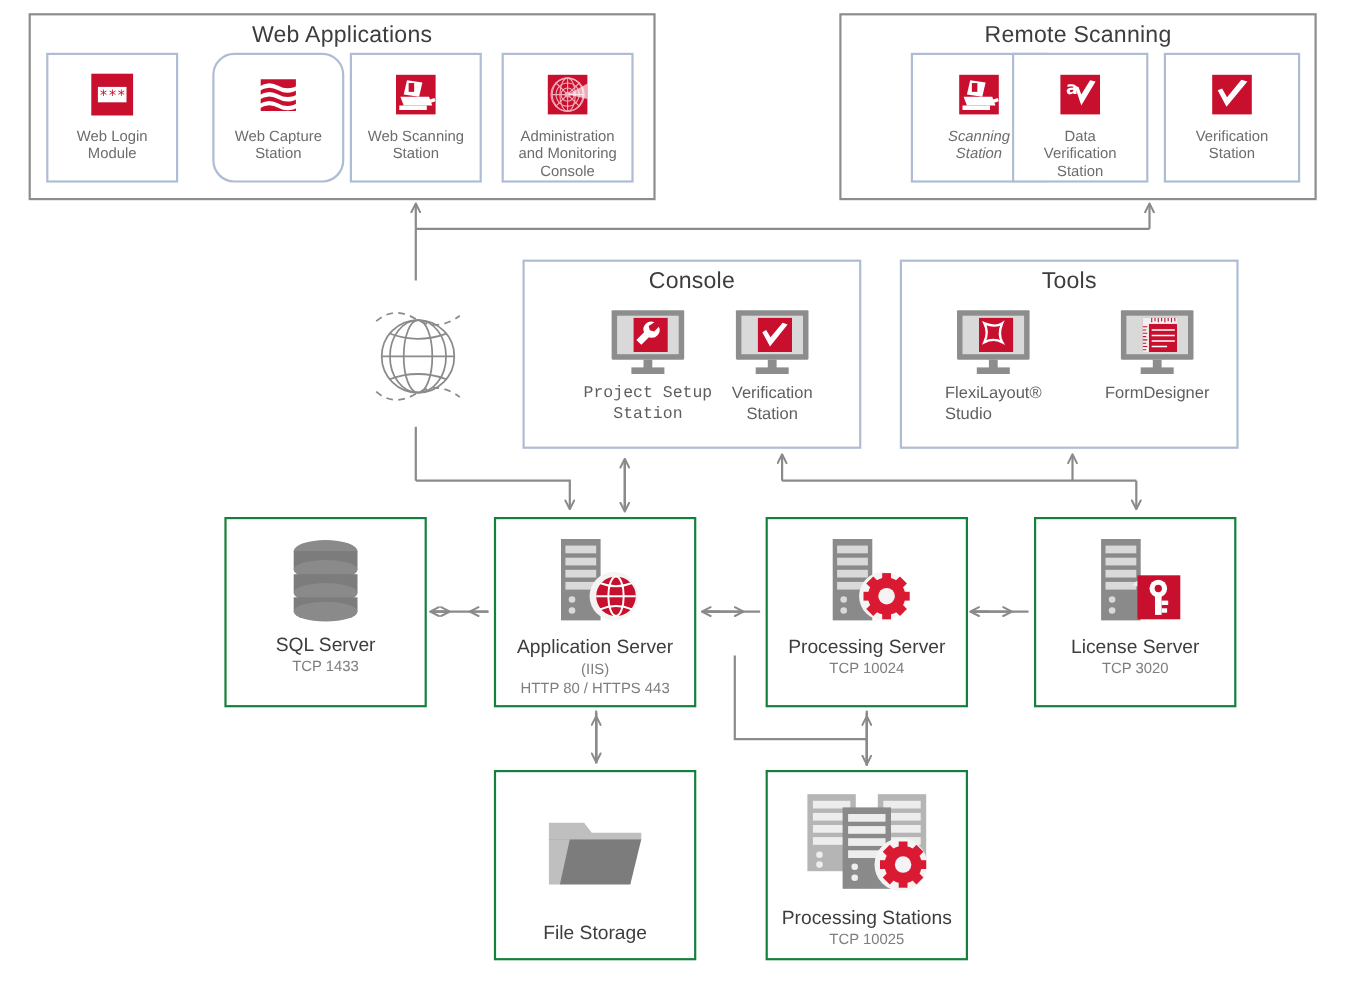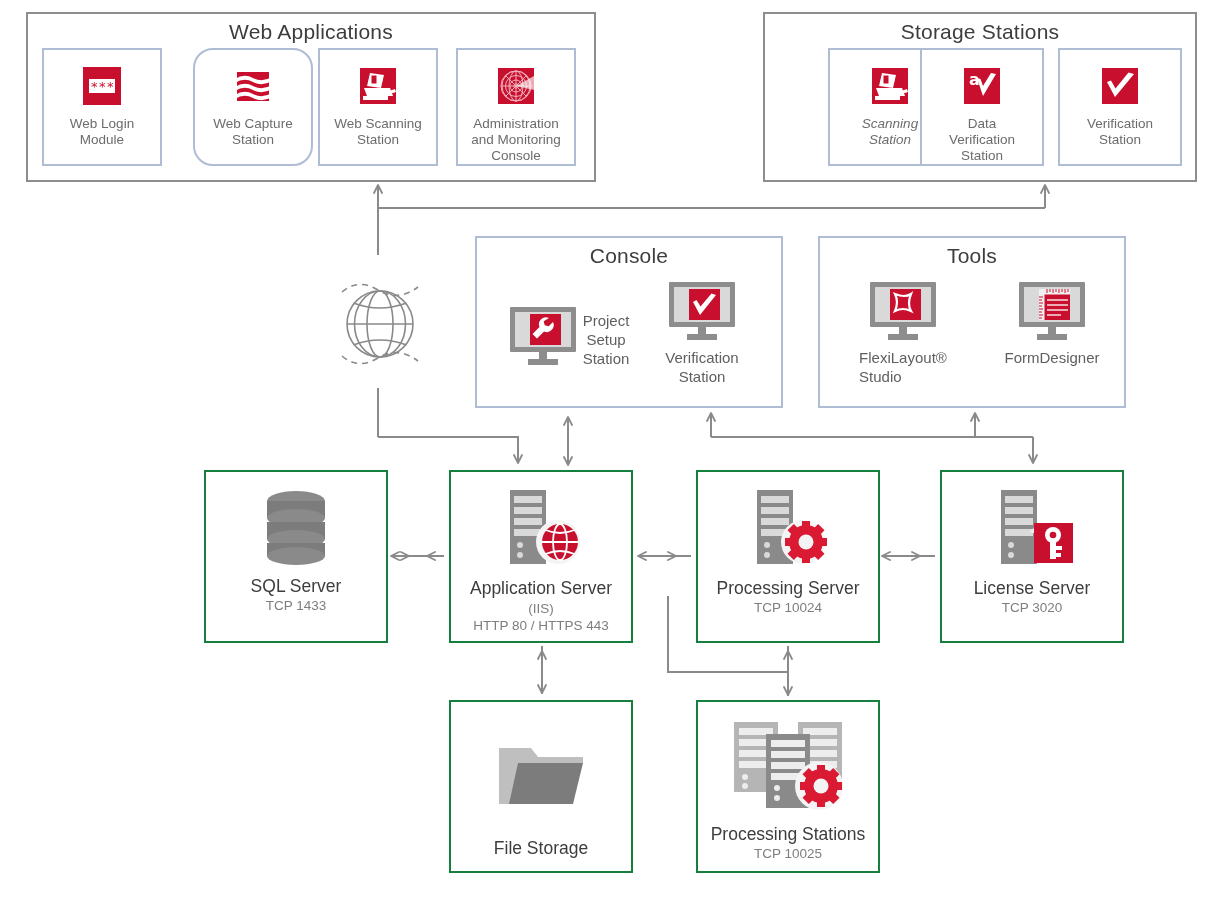--- a/index.html
+++ b/index.html
@@ -115,21 +115,21 @@
         </g>
         <path d="M22 22 L40 12 L40 26 Z" fill="#ffffff" opacity="0.65"></path>
       </svg>
     </span>
     <div class="cap" style="white-space:pre-line;">Administration
 and Monitoring
 Console</div>
   </div>
 
   <div class="panel gray" style="left:763px;top:12px;width:434px;height:170px;">
-    <div class="panel-title">Storage Stations</div>
+    <div class="panel-title">Remote Scanning</div>
   </div>
 
   <div class="card" style="left:828px;top:48px;width:124px;height:118px;font-style:italic;">
     <span class="ico">
       <svg width="44" height="44" viewBox="0 0 44 44">
         <rect x="4" y="4" width="36" height="36" fill="#c8102e"></rect>
         <path d="M14 9 l14 2 l-3 13 l-14 -2 z" fill="#ffffff"></path>
         <rect x="15.5" y="11.5" width="5" height="8" fill="#c8102e"></rect>
         <path d="M8 24 h26 l3 8 h-26 z" fill="#ffffff"></path>
         <path d="M7 32 h25 v4 h-25 z" fill="#ffffff"></path>
@@ -161,22 +161,22 @@
       </svg>
     </span>
     <div class="cap" style="white-space:pre-line;">Verification
 Station</div>
   </div>
 
   <div class="panel blue" style="left:475px;top:236px;width:308px;height:172px;">
     <div class="panel-title">Console</div>
   </div>
 
-  <div style="position:absolute;left:504px;top:280px;width:126px;height:112px;
-              display:flex;flex-direction:row;align-items:center;">
+  <div style="position:absolute;left:526px;top:280px;width:126px;height:112px;
+              display:flex;flex-direction:column;align-items:center;font-family:Liberation Mono, monospace;">
     <span>
       <svg width="78" height="62" viewBox="0 0 78 62">
         <rect x="6" y="2" width="66" height="45" rx="1" fill="#8d8d8d"></rect>
         <rect x="11" y="7" width="56" height="35" fill="#d9d9d9"></rect>
         <rect x="35" y="47" width="8" height="8" fill="#8d8d8d"></rect>
         <rect x="24" y="54" width="30" height="6" fill="#8d8d8d"></rect>
         <rect x="26" y="9" width="31" height="31" fill="#c8102e"></rect>
         <path d="M45 13 a7 7 0 0 0 -9.5 9 l-7 7 l4.5 4.5 l7 -7 a7 7 0 0 0 9 -9.5 l-4.3 4.3 l-4 -1 l-1 -4 z" fill="#ffffff"></path>
       </svg>
     </span>

